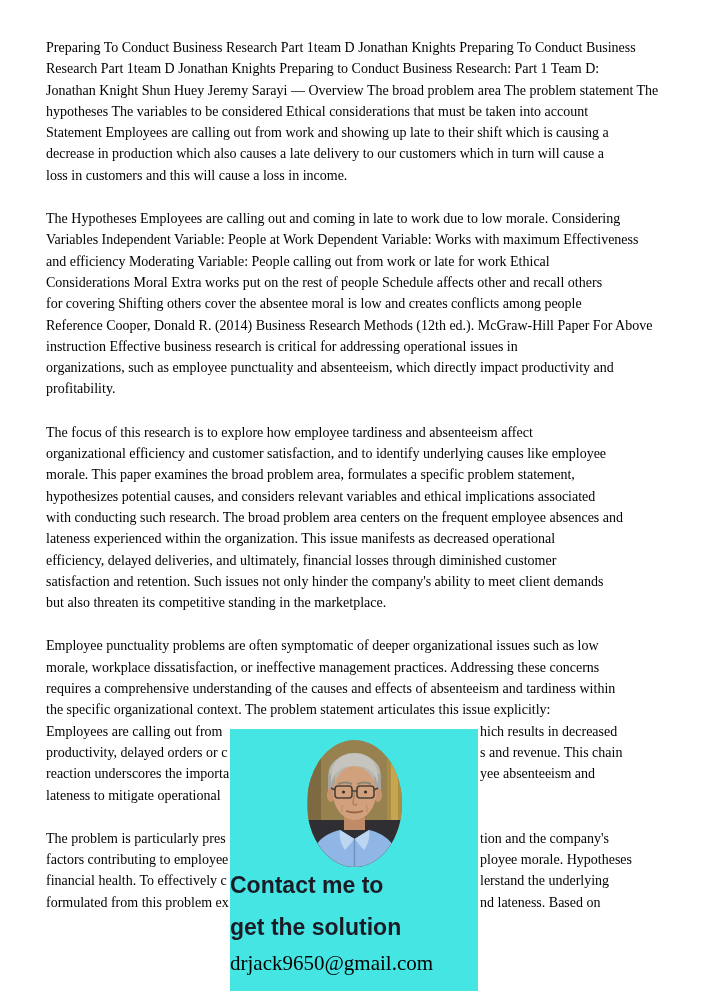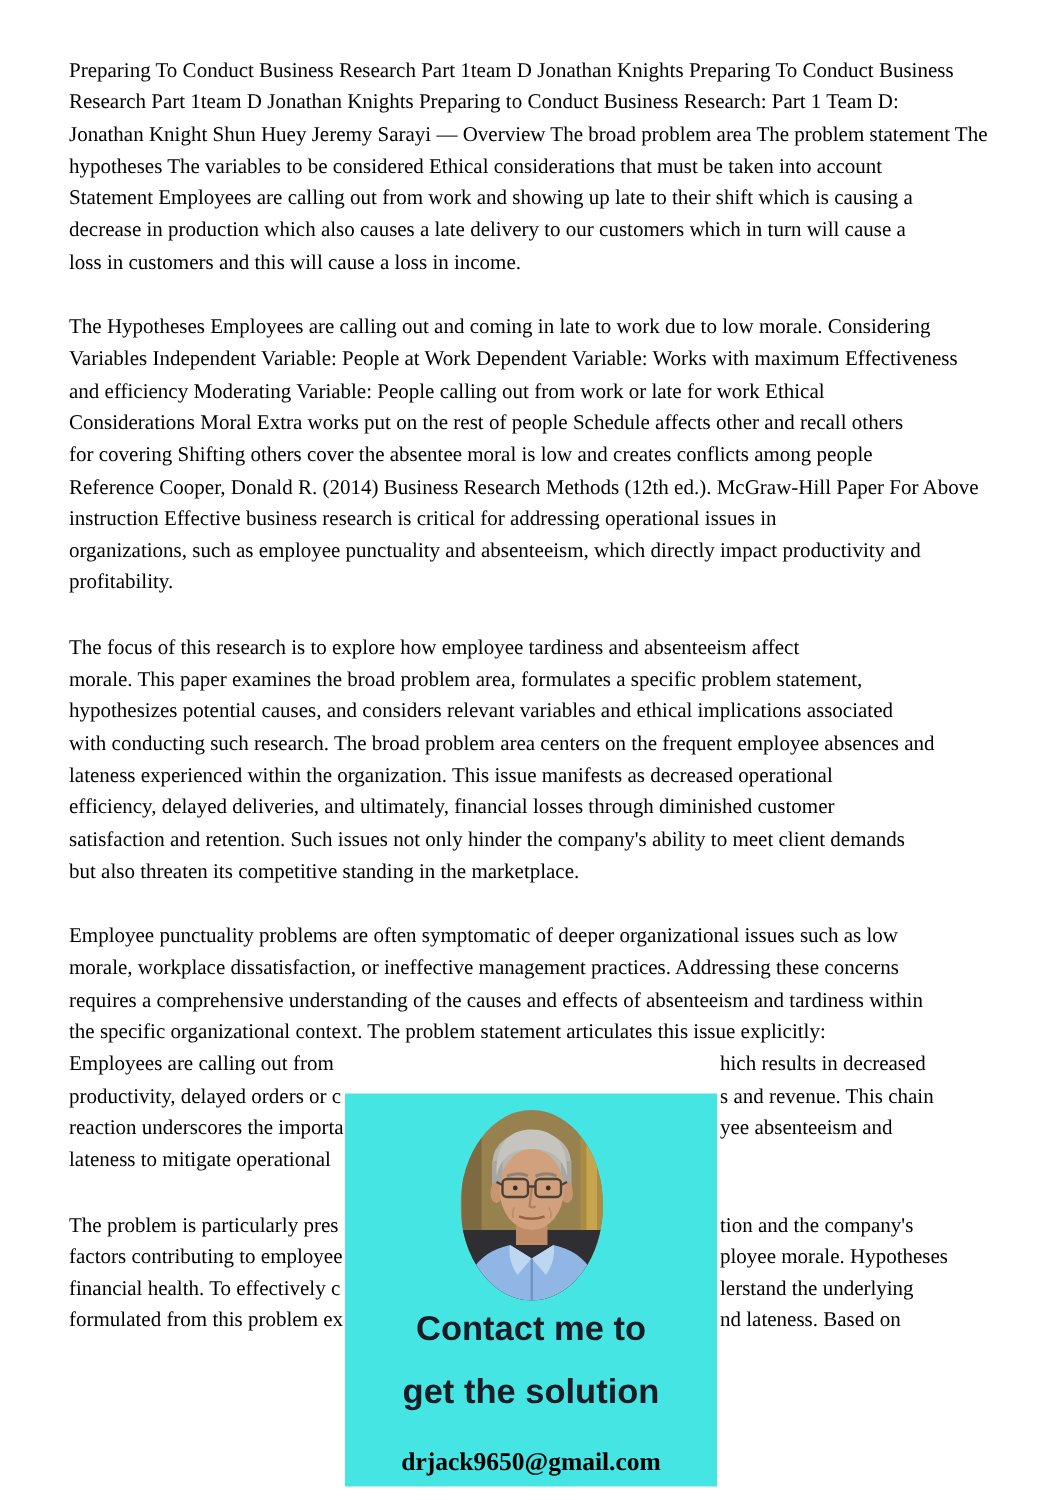--- a/index.html
+++ b/index.html
@@ -30,40 +30,40 @@
     position: absolute;
     left: 434px;
     top: 0;
   }
   .overlay {
     position: absolute;
     left: 230px;
     top: 729px;
     width: 248px;
     height: 262px;
-    text-align: center;
+    text-align: left;
     z-index: 5;
   }
   .photo {
     display: block;
     margin: 11px auto 0 auto;
   }
   .contact-text {
     font-family: "Liberation Sans", sans-serif;
     font-weight: 700;
     font-size: 23px;
     line-height: 30px;
     margin-top: 3px;
   }
   .email-text {
     font-family: "Liberation Serif", serif;
-    font-weight: 700;
-    font-size: 17px;
+    font-weight: 400;
+    font-size: 21px;
     line-height: 26px;
-    margin-top: 20px;
+    margin-top: 8px;
   }
 </style>
 </head>
 <body>
 
 <div class="page">
 
   <div class="text-layer">
       <div class="paragraph">
         <div class="line">Preparing To Conduct Business Research Part 1team D Jonathan Knights Preparing To Conduct Business</div>
@@ -80,20 +80,21 @@
         <div class="line">and efficiency Moderating Variable: People calling out from work or late for work Ethical</div>
         <div class="line">Considerations Moral Extra works put on the rest of people Schedule affects other and recall others</div>
         <div class="line">for covering Shifting others cover the absentee moral is low and creates conflicts among people</div>
         <div class="line">Reference Cooper, Donald R. (2014) Business Research Methods (12th ed.). McGraw-Hill Paper For Above</div>
         <div class="line">instruction Effective business research is critical for addressing operational issues in</div>
         <div class="line">organizations, such as employee punctuality and absenteeism, which directly impact productivity and</div>
         <div class="line">profitability.</div>
       </div>
       <div class="paragraph">
         <div class="line">The focus of this research is to explore how employee tardiness and absenteeism affect</div>
+        <div class="line">organizational efficiency and customer satisfaction, and to identify underlying causes like employee</div>
         <div class="line">morale. This paper examines the broad problem area, formulates a specific problem statement,</div>
         <div class="line">hypothesizes potential causes, and considers relevant variables and ethical implications associated</div>
         <div class="line">with conducting such research. The broad problem area centers on the frequent employee absences and</div>
         <div class="line">lateness experienced within the organization. This issue manifests as decreased operational</div>
         <div class="line">efficiency, delayed deliveries, and ultimately, financial losses through diminished customer</div>
         <div class="line">satisfaction and retention. Such issues not only hinder the company's ability to meet client demands</div>
         <div class="line">but also threaten its competitive standing in the marketplace.</div>
       </div>
       <div class="paragraph">
         <div class="line">Employee punctuality problems are often symptomatic of deeper organizational issues such as low</div>

